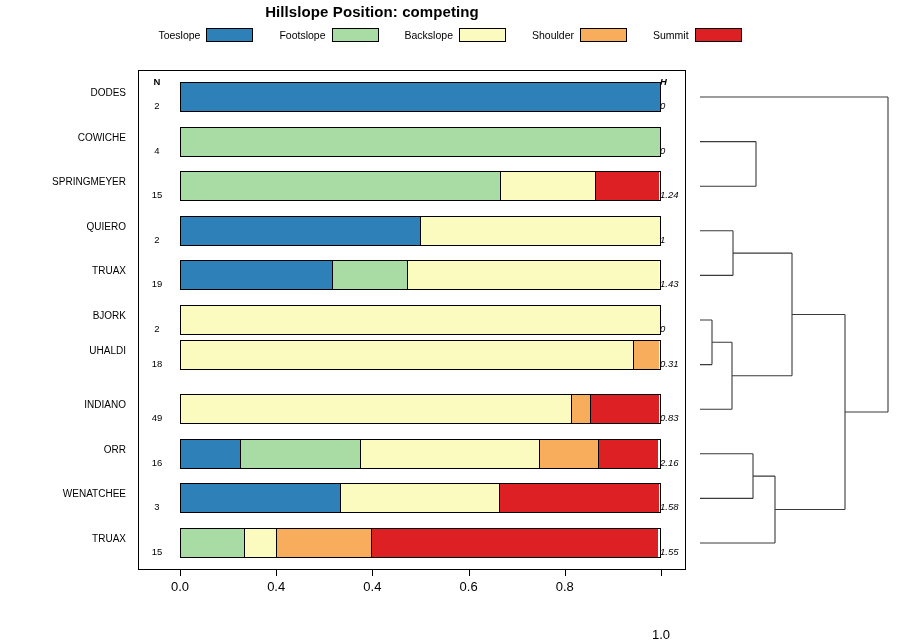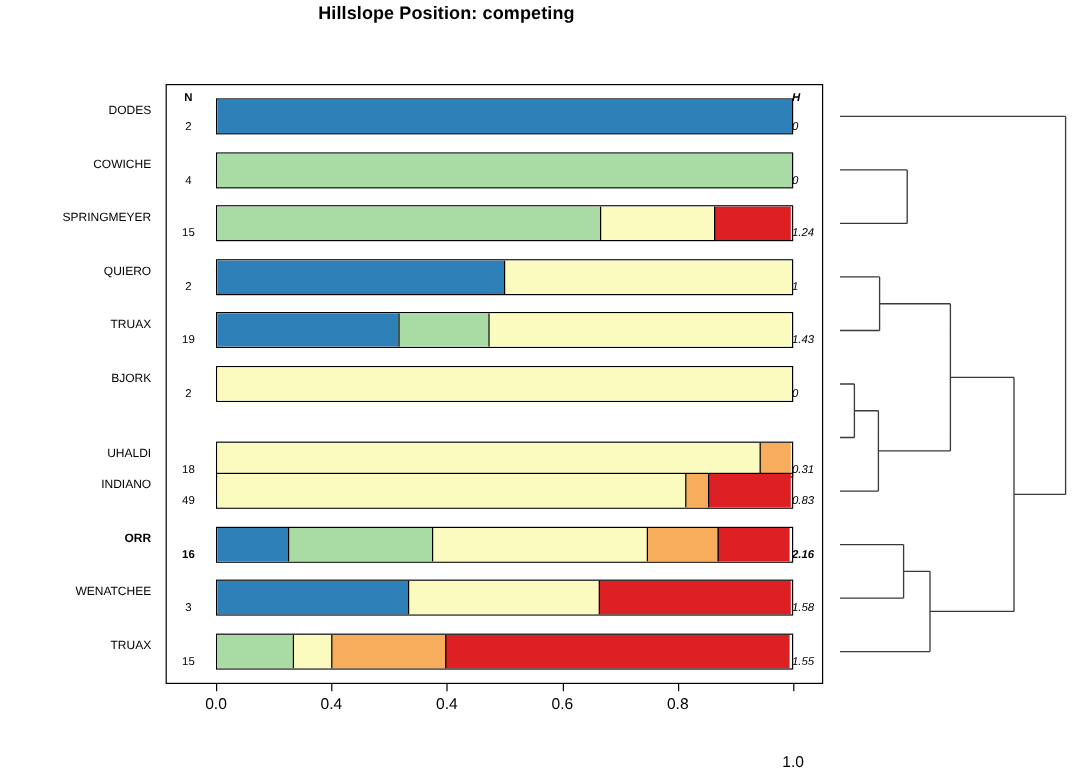--- a/index.html
+++ b/index.html
@@ -82,20 +82,42 @@
   }
   .dendro svg{display:block;}
 </style>
 </head>
 <body>
 
 <div id="root">
 
   <div class="chart-title">Hillslope Position: competing</div>
 
+  <div class="legend" id="legend">
+      <div class="legend-item">
+        <span class="legend-label">Toeslope</span>
+        <span class="legend-swatch" style="background: rgb(46, 128, 184);"></span>
+      </div>
+      <div class="legend-item">
+        <span class="legend-label">Footslope</span>
+        <span class="legend-swatch" style="background: rgb(169, 219, 164);"></span>
+      </div>
+      <div class="legend-item">
+        <span class="legend-label">Backslope</span>
+        <span class="legend-swatch" style="background: rgb(251, 251, 192);"></span>
+      </div>
+      <div class="legend-item">
+        <span class="legend-label">Shoulder</span>
+        <span class="legend-swatch" style="background: rgb(248, 173, 92);"></span>
+      </div>
+      <div class="legend-item">
+        <span class="legend-label">Summit</span>
+        <span class="legend-swatch" style="background: rgb(220, 32, 35);"></span>
+      </div>
+    </div>
 
   <div class="panel"></div>
 
   <div class="colhead n">N</div>
   <div class="colhead h">H</div>
 
   <div id="rows">
       <div class="row" style="top: 79px;">
         <div class="rowlabel">DODES</div>
         <div class="rowN">2</div>
@@ -142,40 +164,40 @@
         <div class="rowH">1.43</div>
       </div>
       <div class="row" style="top: 302px;">
         <div class="rowlabel">BJORK</div>
         <div class="rowN">2</div>
         <div class="bar" style="width: 481px;">
           <div class="seg" style="width: 100%; background: rgb(251, 251, 192);"></div>
         </div>
         <div class="rowH">0</div>
       </div>
-      <div class="row" style="top: 365px; text-decoration: underline;">
+      <div class="row" style="top: 337px; text-decoration: underline;">
         <div class="rowlabel">UHALDI</div>
         <div class="rowN">18</div>
         <div class="bar" style="width: 481px;">
           <div class="seg" style="width: 94.4%; background: rgb(251, 251, 192);"></div>
           <div class="seg" style="width: 5.6%; background: rgb(248, 173, 92);"></div>
         </div>
         <div class="rowH">0.31</div>
       </div>
       <div class="row" style="top: 391.2px;">
         <div class="rowlabel">INDIANO</div>
         <div class="rowN">49</div>
         <div class="bar" style="width: 481px;">
           <div class="seg" style="width: 81.6%; background: rgb(251, 251, 192);"></div>
           <div class="seg" style="width: 4.1%; background: rgb(248, 173, 92);"></div>
           <div class="seg" style="width: 14.3%; background: rgb(220, 32, 35);"></div>
         </div>
         <div class="rowH">0.83</div>
       </div>
-      <div class="row" style="top: 435.8px; font-weight: bold;">
+      <div class="row" style="top: 435.8px;">
         <div class="rowlabel">ORR</div>
         <div class="rowN">16</div>
         <div class="bar" style="width: 481px;">
           <div class="seg" style="width: 12.5%; background: rgb(46, 128, 184);"></div>
           <div class="seg" style="width: 25%; background: rgb(169, 219, 164);"></div>
           <div class="seg" style="width: 37.5%; background: rgb(251, 251, 192);"></div>
           <div class="seg" style="width: 12.5%; background: rgb(248, 173, 92);"></div>
           <div class="seg" style="width: 12.5%; background: rgb(220, 32, 35);"></div>
         </div>
         <div class="rowH">2.16</div>

